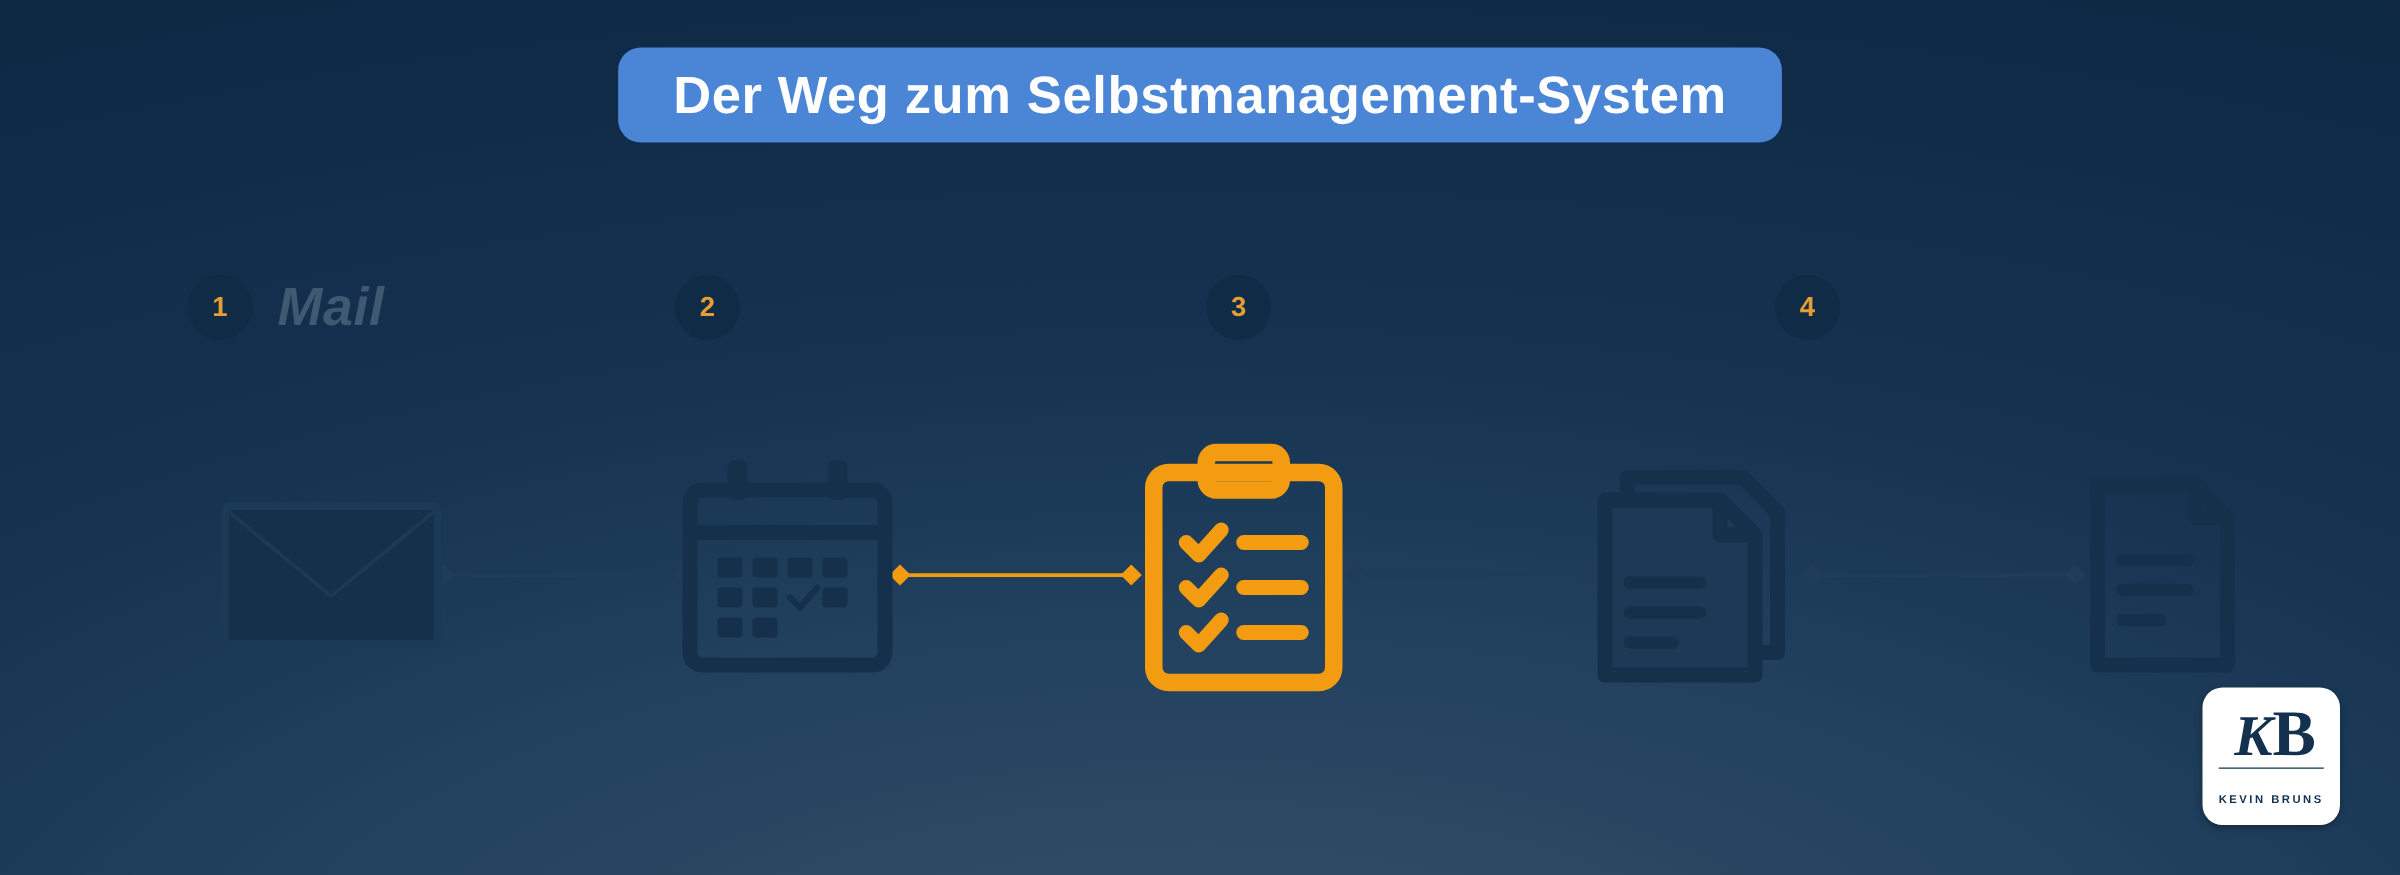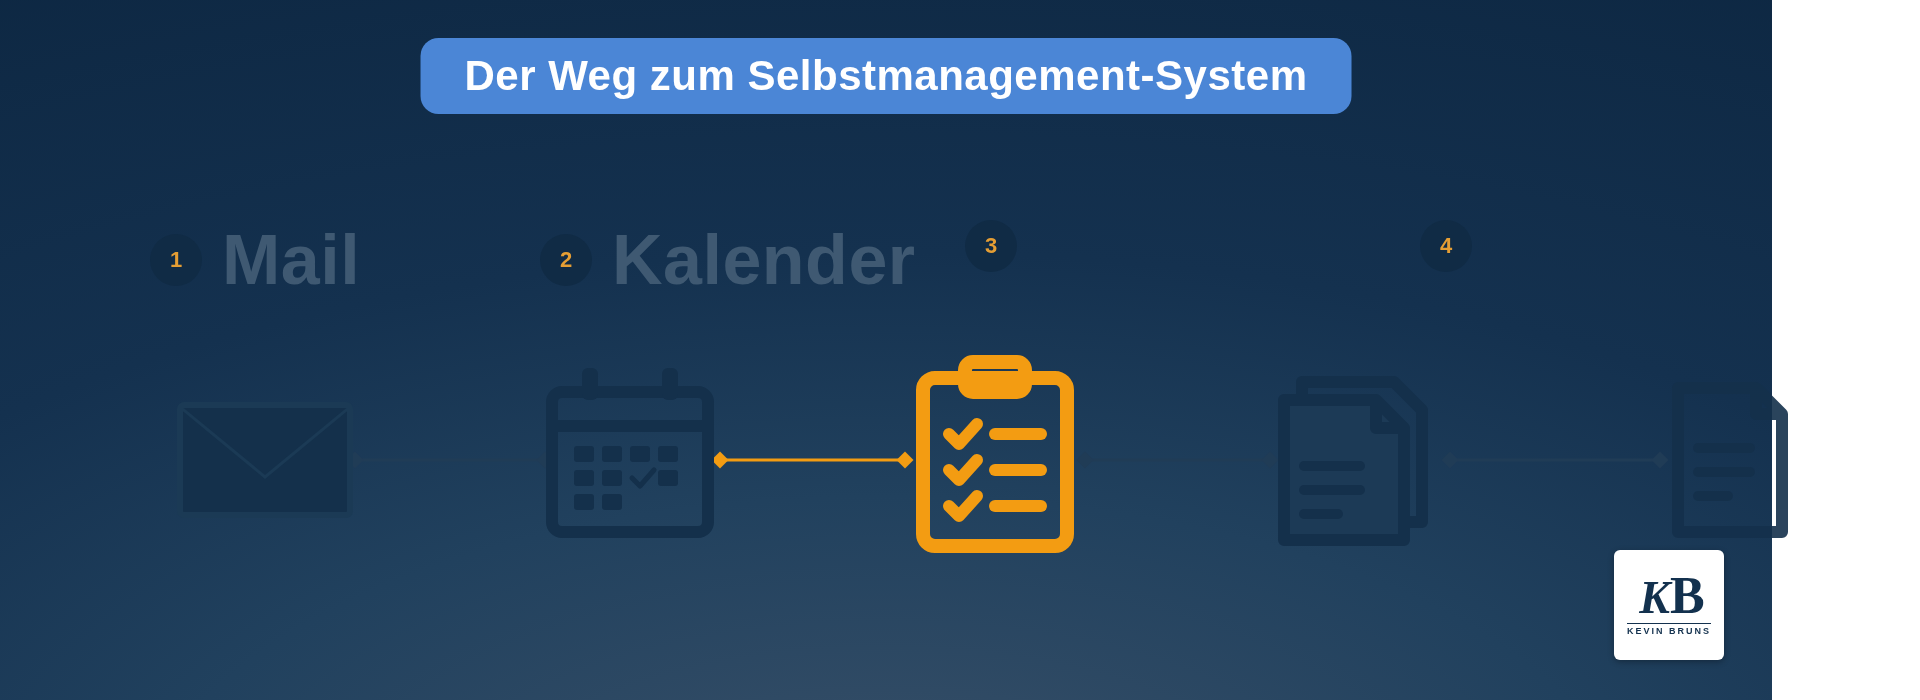--- a/index.html
+++ b/index.html
@@ -4,21 +4,21 @@
 <style>
   html, body {
     margin: 0;
     padding: 0;
     width: 1920px;
     height: 700px;
     overflow: hidden;
     font-family: "Segoe UI", "Helvetica Neue", Arial, sans-serif;
   }
   .stage {
-    width: 1772px;
+    width: 1920px;
     height: 700px;
     position: relative;
     background: radial-gradient(ellipse 120% 140% at 50% 120%, #3a5169 0%, #21415e 35%, #14314f 60%, #0d2742 100%);
   }
 
   
   .title-pill {
     position: absolute;
     top: 38px;
     left: 50%;
@@ -55,38 +55,39 @@
     background: #102b45;
     color: #e59e34;
     font-weight: 700;
     font-size: 22px;
     display: flex;
     align-items: center;
     justify-content: center;
     flex: 0 0 auto;
   }
   .step-label {
-    font-size: 70px;
+    font-size: 43px;
     font-weight: 800;
     color: #3f5972; 
     letter-spacing: 0.5px;
+    font-style: italic;
   }
   .step-label.active {
     color: #ffffff;
   }
 
   
   .logo {
     position: absolute;
     right: 48px;
     bottom: 40px;
     width: 110px;
     height: 110px;
     background: #ffffff;
-    border-radius: 6px;
+    border-radius: 16px;
     box-shadow: 0 2px 6px rgba(0,0,0,0.3);
     display: flex;
     flex-direction: column;
     align-items: center;
     justify-content: center;
   }
   .logo .kb {
     font-family: Georgia, 'Times New Roman', serif;
     font-weight: 700;
     font-size: 52px;
@@ -95,21 +96,21 @@
     letter-spacing: -6px;
   }
   .logo .kb .k { font-style: italic; font-size: 46px; letter-spacing: 0;}
   .logo .sub {
     font-size: 9px;
     letter-spacing: 2px;
     color: #13314e;
     margin-top: 4px;
     font-weight: 600;
     border-top: 1px solid #13314e;
-    padding-top: 2px;
+    padding-top: 19px;
   }
 
   
   .timeline {
     position: absolute;
     top: 330px;
     left: 0;
     width: 1920px;
     height: 260px;
   }
@@ -121,21 +122,20 @@
 
   <div class="title-pill">Der Weg zum Selbstmanagement-System</div>
 
   <div class="steps-row">
     <div class="step-header" style="left:150px">
       <div class="badge">1</div>
       <div class="step-label">Mail</div>
     </div>
     <div class="step-header" style="left:540px">
       <div class="badge">2</div>
-      <div class="step-label">Kalender</div>
     </div>
     <div class="step-header" style="left:965px">
       <div class="badge">3</div>
     </div>
     <div class="step-header" style="left:1420px">
       <div class="badge">4</div>
     </div>
   </div>
 
   <svg class="timeline" viewBox="0 0 1920 260">

